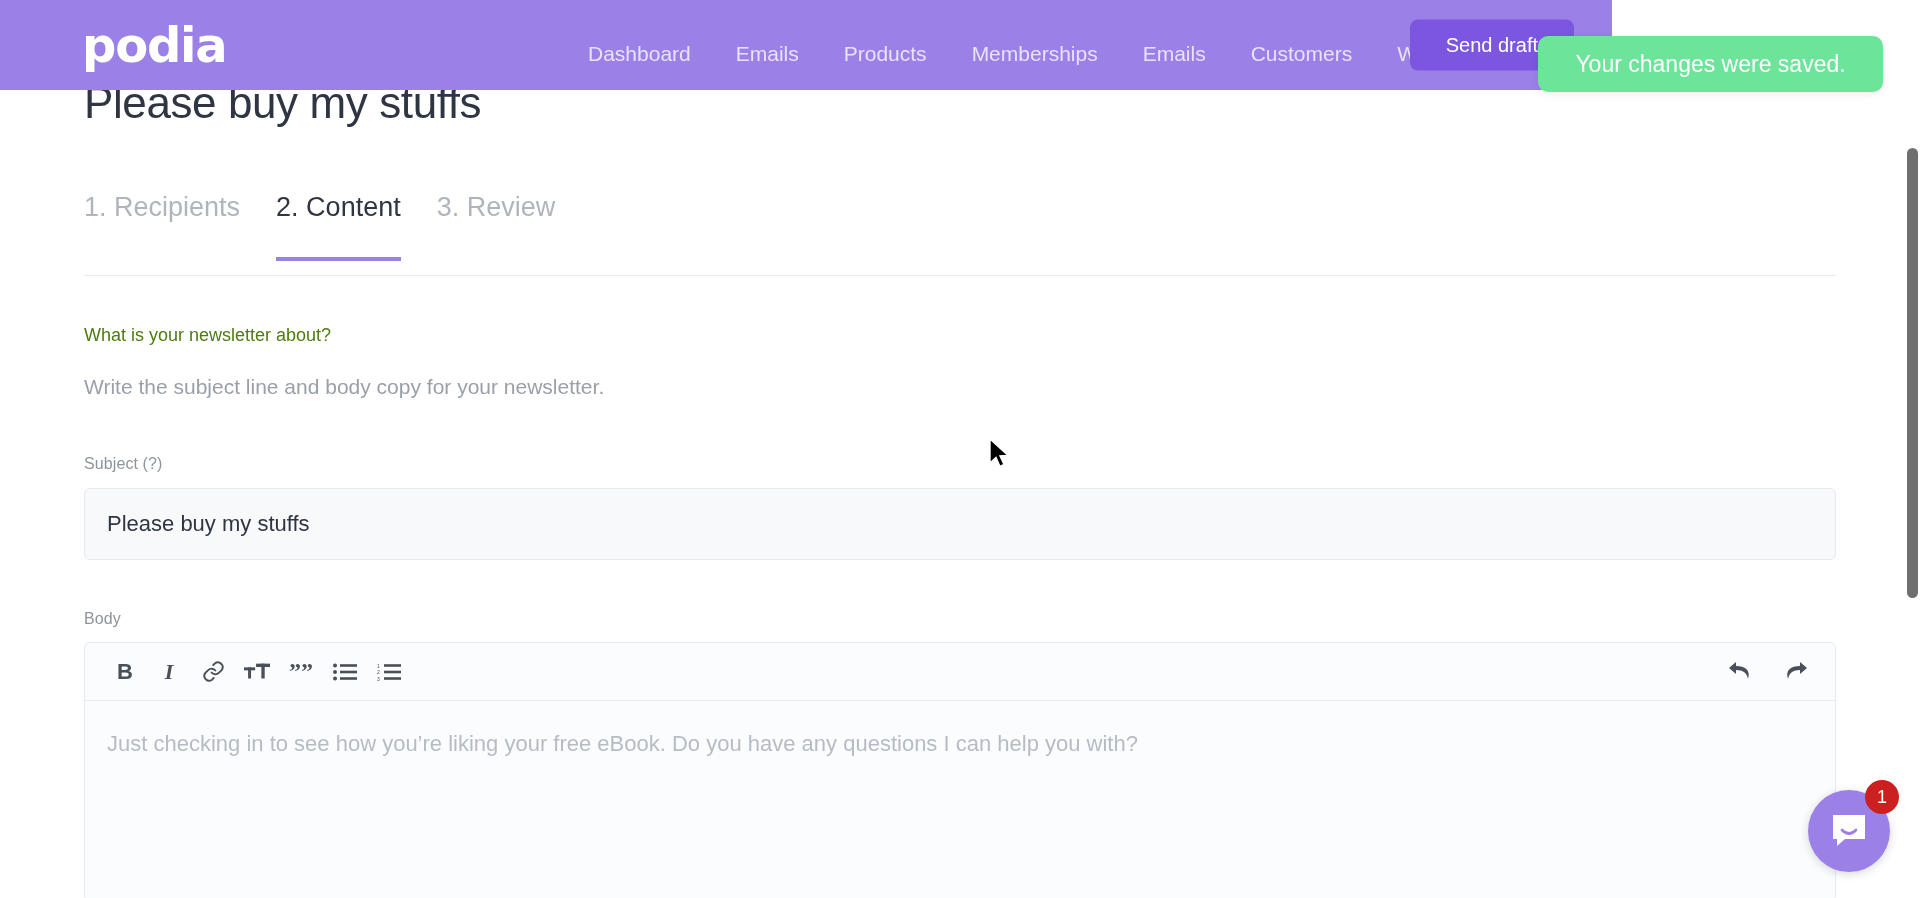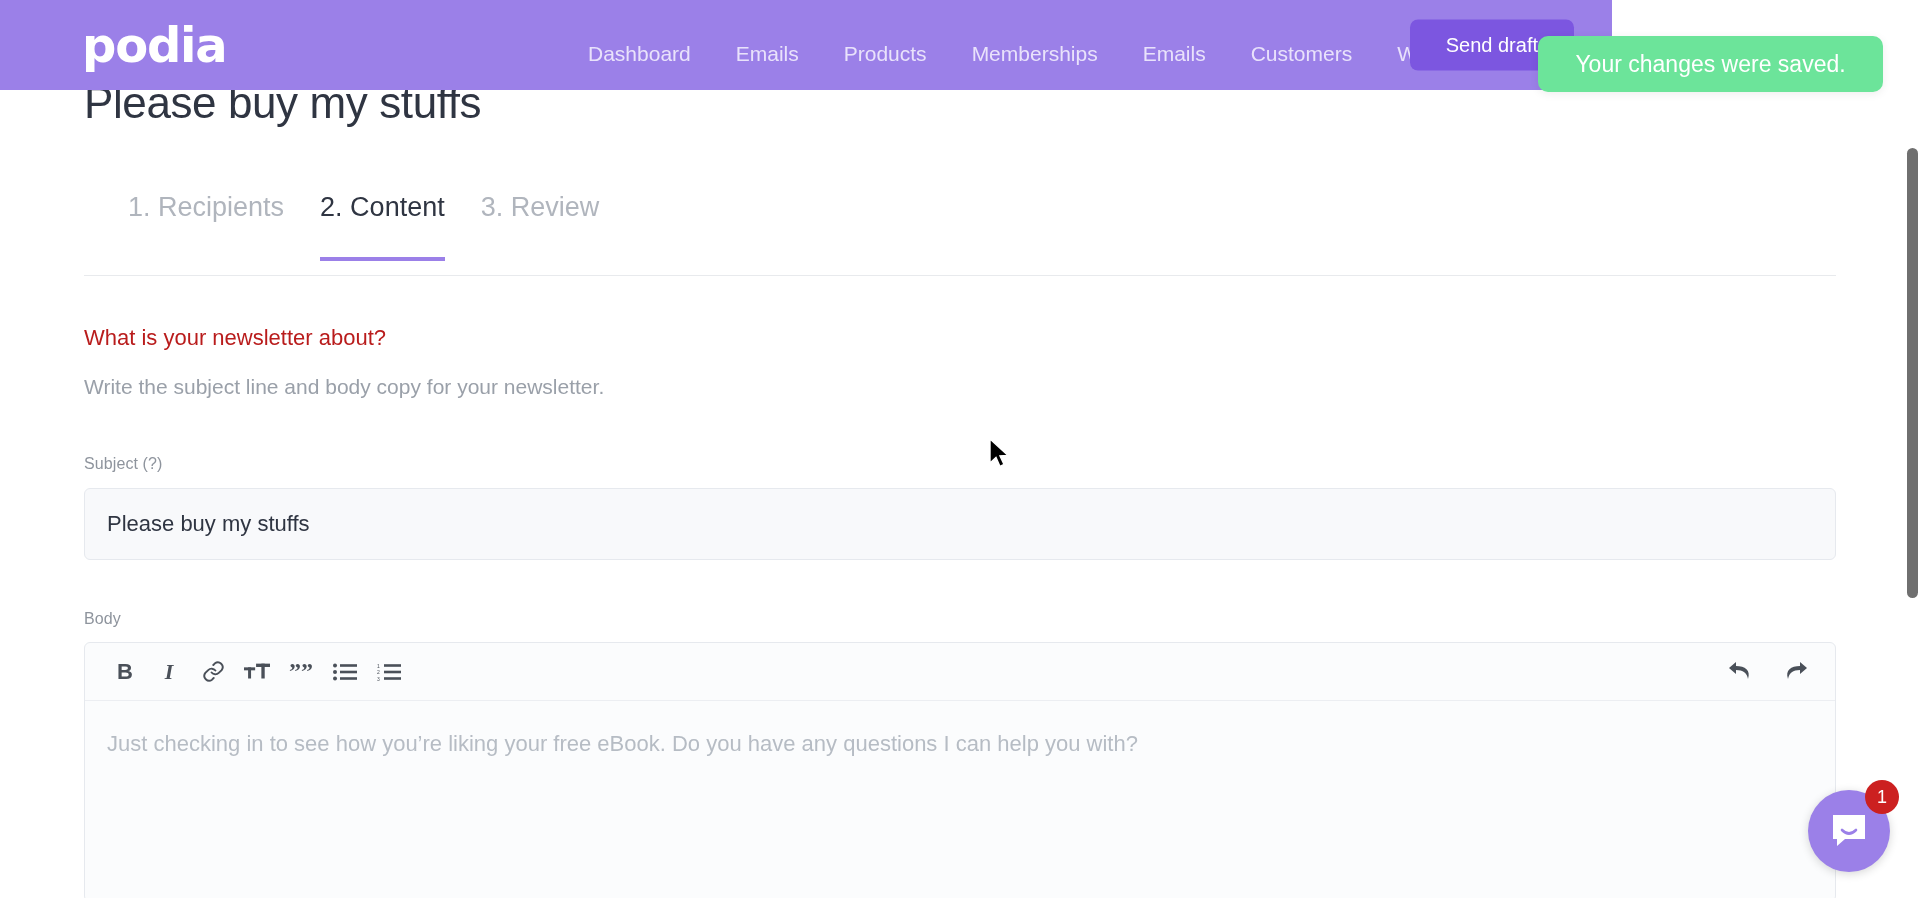--- a/index.html
+++ b/index.html
@@ -124,21 +124,20 @@
     z-index: 10;
   }
 
   .tabs {
     position: absolute;
     top: 192px;
     left: 84px;
     display: flex;
     align-items: flex-end;
     gap: 0px;
-    margin-left: 44px;
   }
 
   .tab {
     font-size: 27px;
     color: #b0b5bd;
     padding: 0 0 34px 0;
     margin-right: 36px;
     cursor: pointer;
     white-space: nowrap;
     border-bottom: 4px solid transparent;
@@ -155,22 +154,22 @@
     left: 84px;
     width: 1752px;
     height: 1px;
     background: #e8eaed;
   }
 
   .section-title {
     position: absolute;
     top: 325px;
     left: 84px;
-    font-size: 22px;
-    color: #b91c1c;
+    font-size: 18px;
+    color: #4d7c0f;
     font-weight: 400;
   }
 
   .section-desc {
     position: absolute;
     top: 375px;
     left: 84px;
     font-size: 21px;
     color: #9aa0a9;
   }

